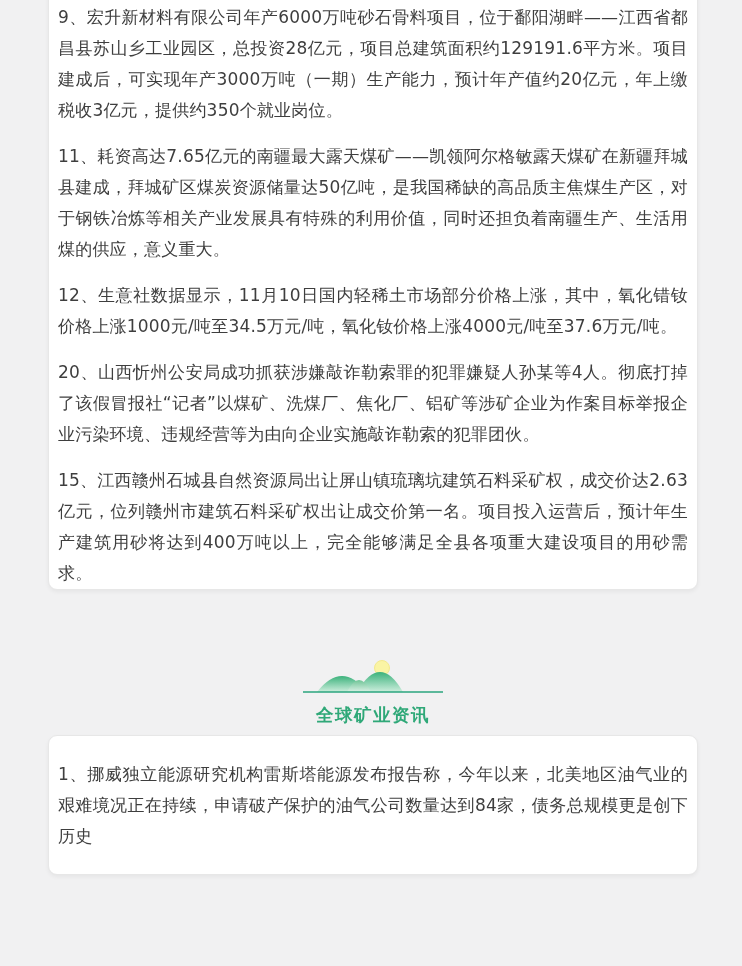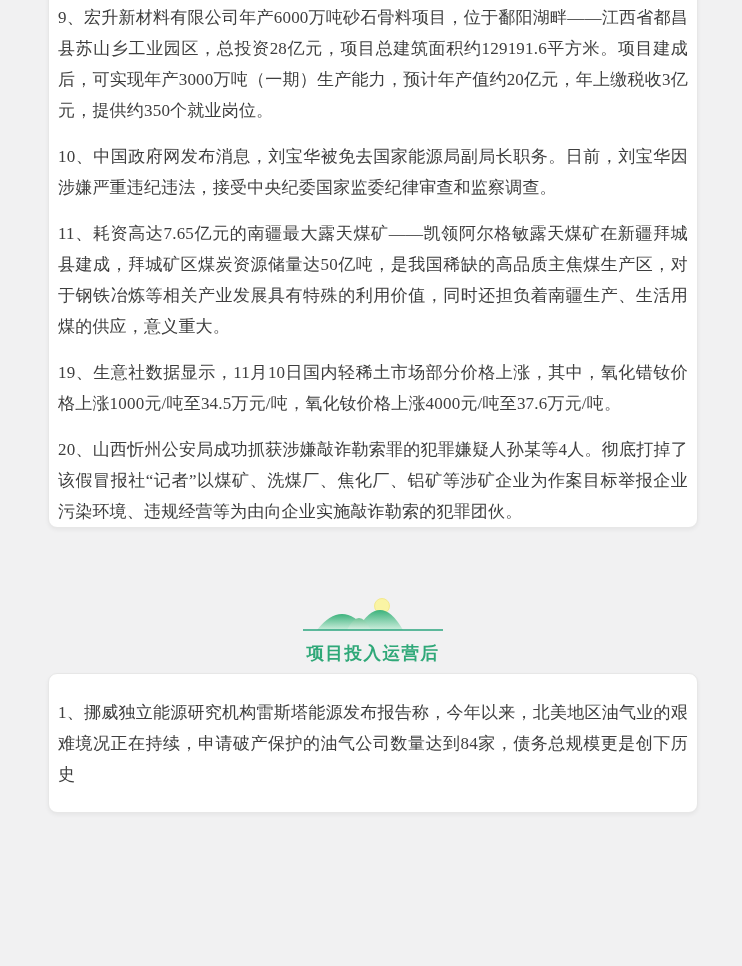--- a/index.html
+++ b/index.html
@@ -40,21 +40,20 @@
     padding:8px 8px 0 8px;
     min-height:140px;
   }
   p.news{
     font-size:17px;
     line-height:31px;
     color:var(--text-color);
     text-align:justify;
     margin:15px 1px;
     letter-spacing:0.2px;
-    font-family:Liberation Serif, serif;
   }
   .card-top p.news:last-child{margin-bottom:0;}
   .logo-wrap{
     margin:68px 44px 0 48px;
     text-align:center;
   }
   .logo-icon{display:inline-block;width:140px;height:38px;}
   .logo-title{
     margin-top:4px;
     font-size:17.5px;
@@ -64,44 +63,44 @@
     line-height:23px;
   }
 </style>
 </head>
 <body>
 
 <div class="page">
 
   <section class="card card-top">
     <p class="news">9、宏升新材料有限公司年产6000万吨砂石骨料项目，位于鄱阳湖畔——江西省都昌县苏山乡工业园区，总投资28亿元，项目总建筑面积约129191.6平方米。项目建成后，可实现年产3000万吨（一期）生产能力，预计年产值约20亿元，年上缴税收3亿元，提供约350个就业岗位。</p>
-    <p class="news">10、中国政府网发布消息，刘宝华被免去国家能源局副局长职务。日前，刘宝华因涉嫌严重违纪违法，接受中央纪委国家监委纪律审查和监察调查。</p>
     <p class="news">11、耗资高达7.65亿元的南疆最大露天煤矿——凯领阿尔格敏露天煤矿在新疆拜城县建成，拜城矿区煤炭资源储量达50亿吨，是我国稀缺的高品质主焦煤生产区，对于钢铁冶炼等相关产业发展具有特殊的利用价值，同时还担负着南疆生产、生活用煤的供应，意义重大。</p>
-    <p class="news">19、生意社数据显示，11月10日国内轻稀土市场部分价格上涨，其中，氧化错钕价格上涨1000元/吨至34.5万元/吨，氧化钕价格上涨4000元/吨至37.6万元/吨。</p>
+    <p class="news">12、生意社数据显示，11月10日国内轻稀土市场部分价格上涨，其中，氧化错钕价格上涨1000元/吨至34.5万元/吨，氧化钕价格上涨4000元/吨至37.6万元/吨。</p>
     <p class="news">20、山西忻州公安局成功抓获涉嫌敲诈勒索罪的犯罪嫌疑人孙某等4人。彻底打掉了该假冒报社“记者”以煤矿、洗煤厂、焦化厂、铝矿等涉矿企业为作案目标举报企业污染环境、违规经营等为由向企业实施敲诈勒索的犯罪团伙。</p>
+    <p class="news">15、江西赣州石城县自然资源局出让屏山镇琉璃坑建筑石料采矿权，成交价达2.63亿元，位列赣州市建筑石料采矿权出让成交价第一名。项目投入运营后，预计年生产建筑用砂将达到400万吨以上，完全能够满足全县各项重大建设项目的用砂需求。</p>
   </section>
 
   <div class="logo-wrap">
     <svg class="logo-icon" viewBox="0 0 140 38" aria-hidden="true">
       <defs>
         <linearGradient id="mtnGrad" x1="0" y1="0" x2="0" y2="1">
           <stop offset="0" style="stop-color:var(--mountain-top,#3cb27c)"></stop>
           <stop offset="1" style="stop-color:var(--mountain-bottom,#cdeedd)"></stop>
         </linearGradient>
         <linearGradient id="hillGrad" x1="0" y1="0" x2="0" y2="1">
           <stop offset="0" style="stop-color:var(--hill-top,#6fc496)"></stop>
           <stop offset="1" style="stop-color:var(--hill-bottom,#daf1e6)"></stop>
         </linearGradient>
       </defs>
       <circle cx="79" cy="10" r="7.5" style="fill:var(--sun-fill,#faf4a4);stroke:var(--sun-edge,#f3e98e);stroke-width:1"></circle>
       <path d="M54 34 Q77 -6 100 34 Z" fill="url(#mtnGrad)"></path>
       <path d="M14 34 Q39 2 64 34 Z" fill="url(#mtnGrad)"></path>
       <path d="M44 34 Q56 10 68 34 Z" fill="url(#hillGrad)"></path>
       <line x1="0" y1="34" x2="140" y2="34" style="stroke:var(--logo-line,#2aa57e);stroke-width:1.5"></line>
     </svg>
-    <div class="logo-title">项目投入运营后</div>
+    <div class="logo-title">全球矿业资讯</div>
   </div>
 
   <section class="card card-bottom">
     <p class="news">1、挪威独立能源研究机构雷斯塔能源发布报告称，今年以来，北美地区油气业的艰难境况正在持续，申请破产保护的油气公司数量达到84家，债务总规模更是创下历史</p>
   </section>
 
 </div>
 
 </body></html>

